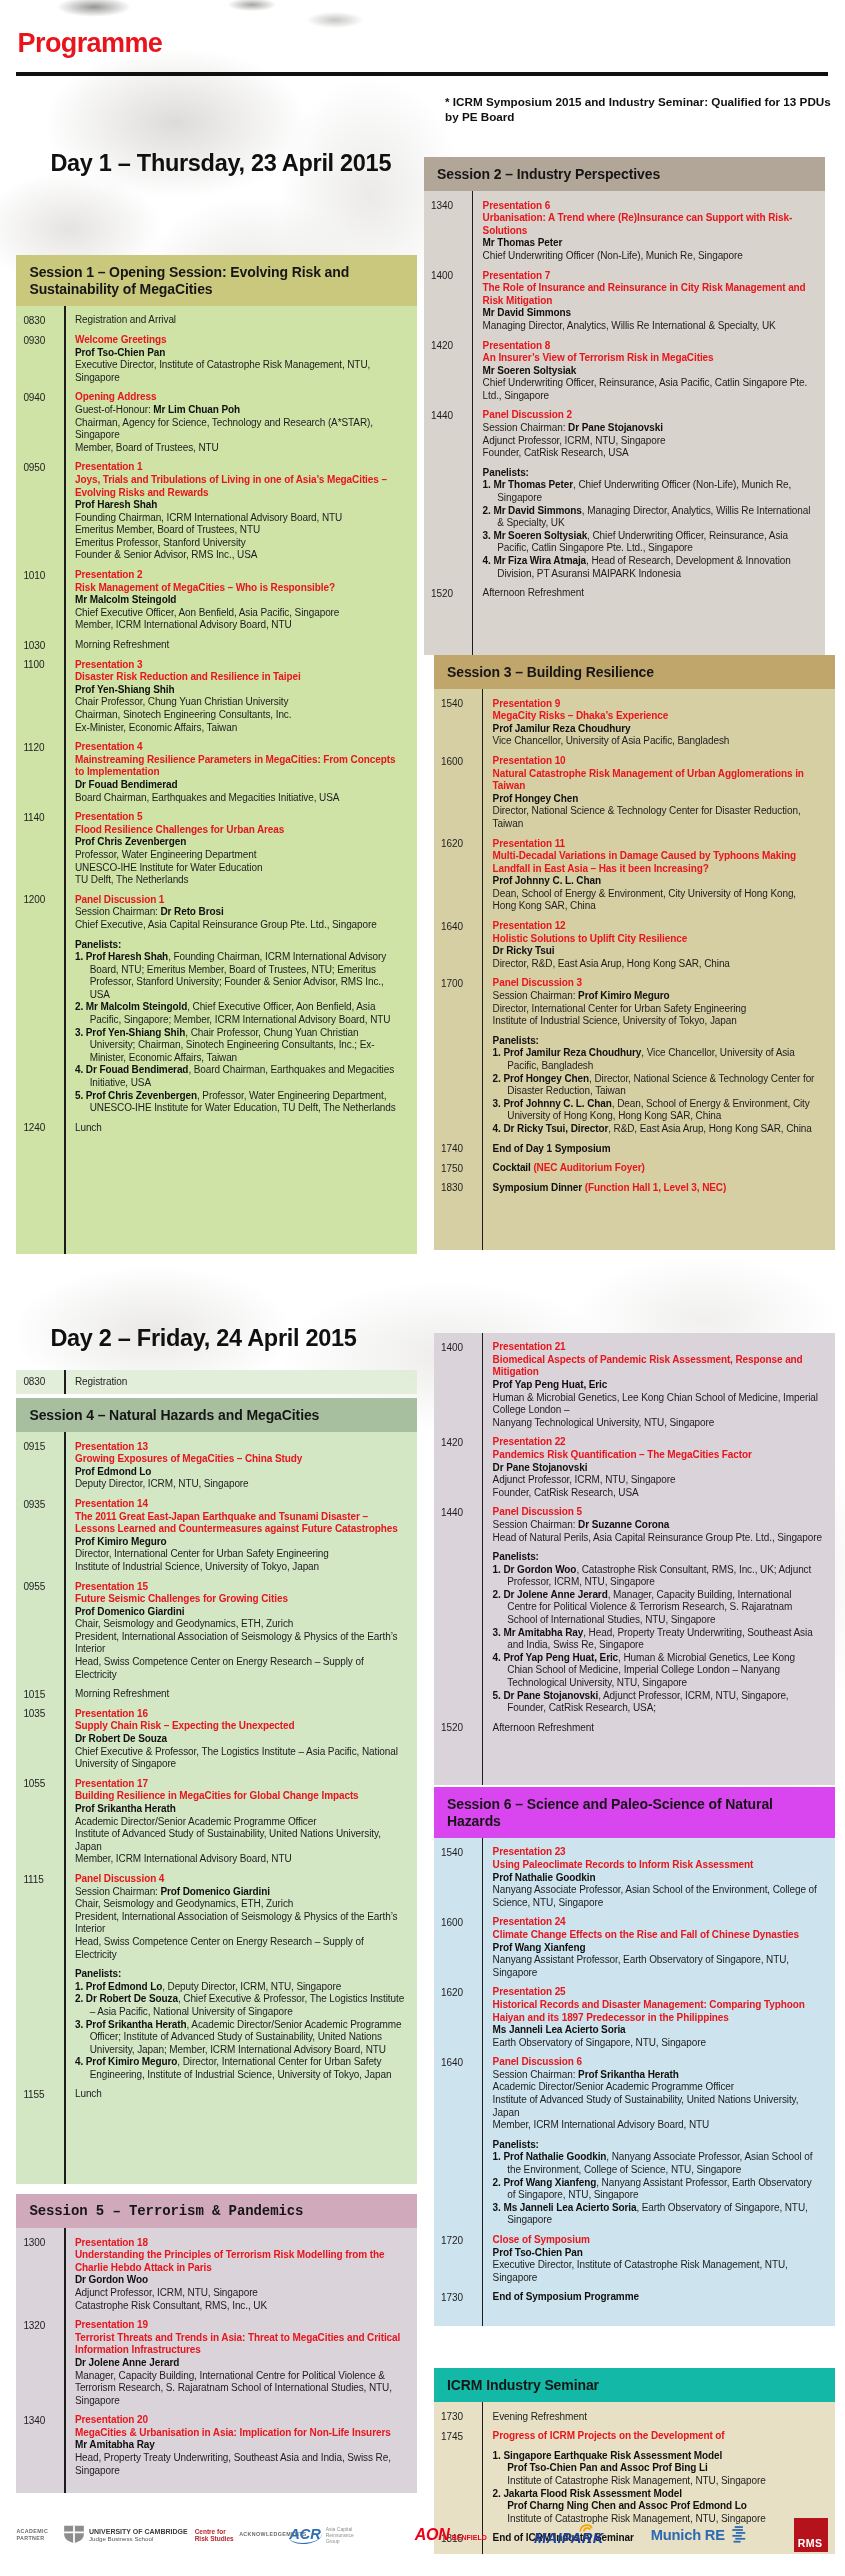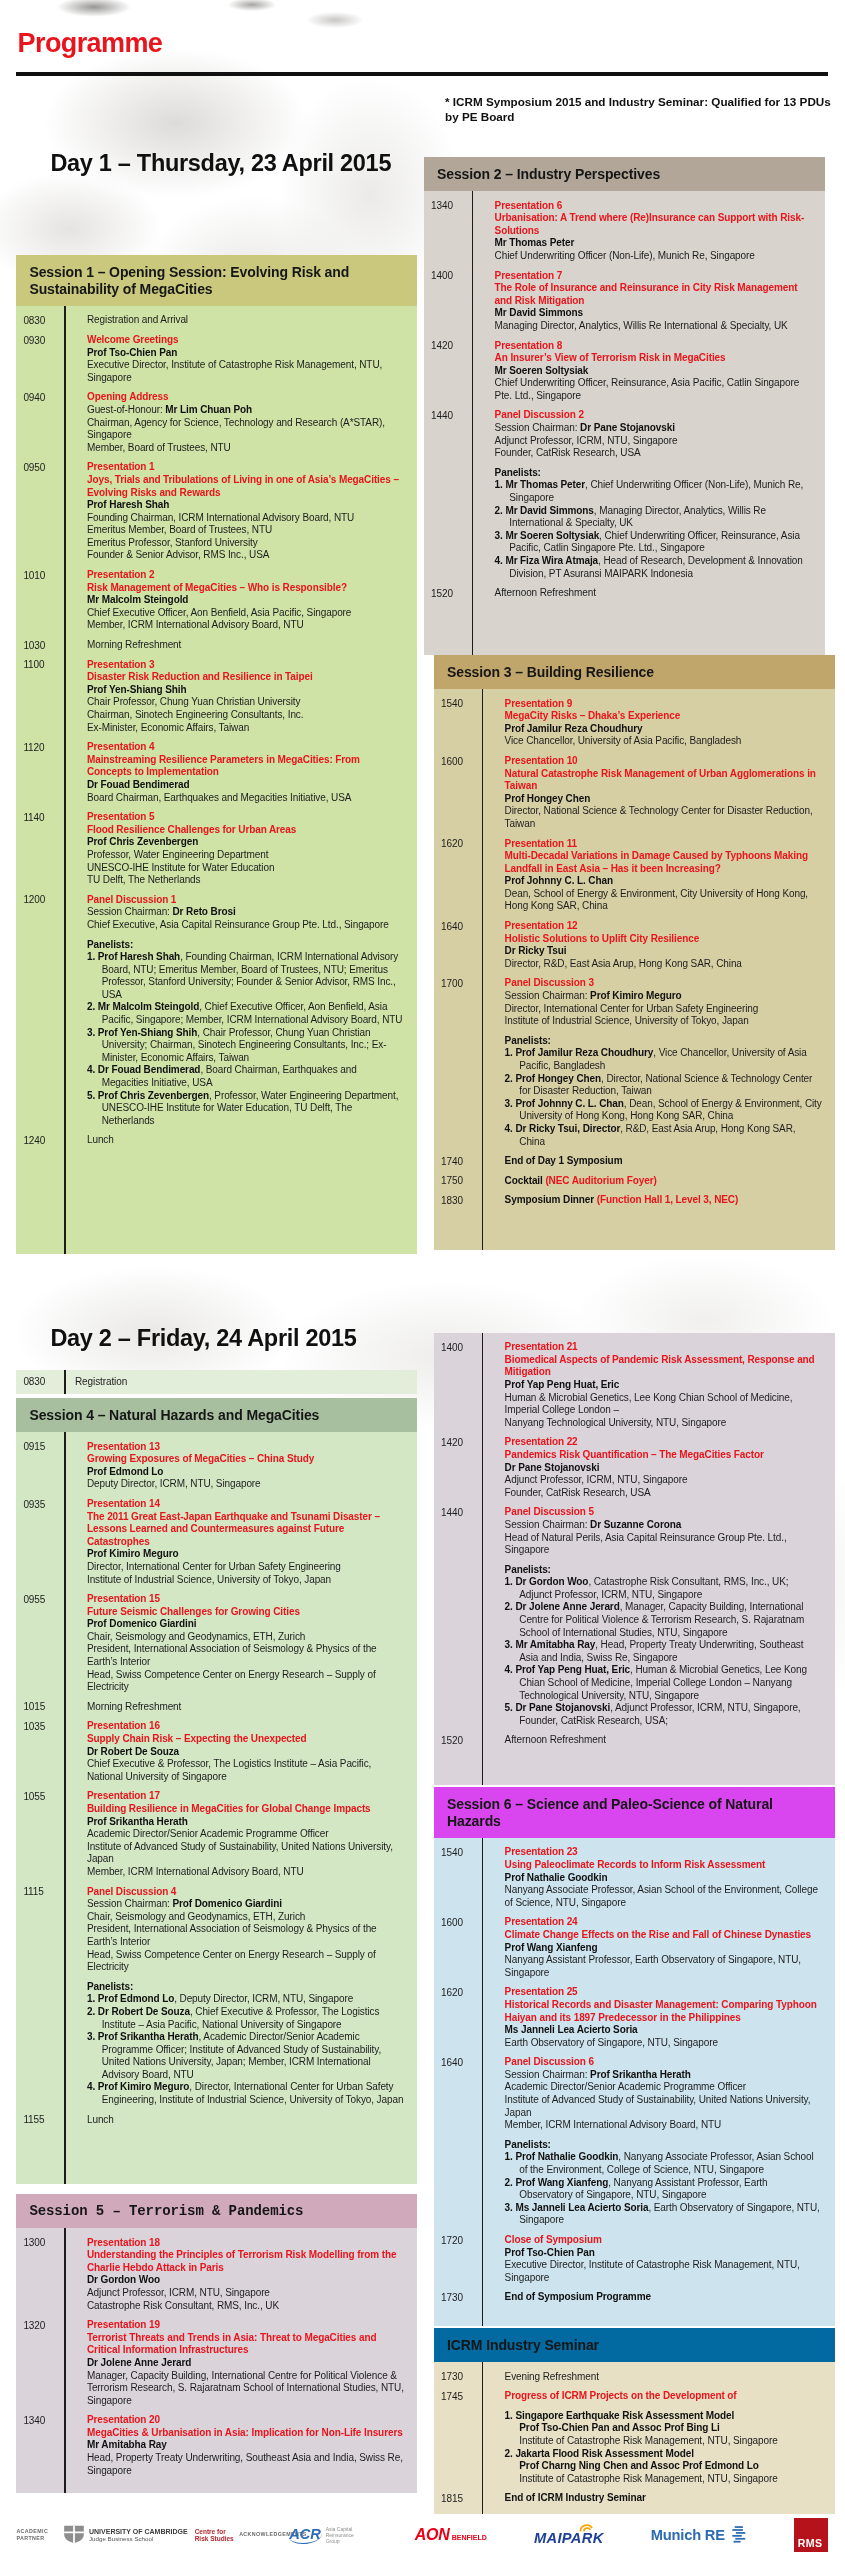--- a/index.html
+++ b/index.html
@@ -48,21 +48,21 @@
   #box-session-1 .session-body{min-height:930px;}
   #box-session-2 .session-body{min-height:446px;}
   #box-session-3 .session-body{min-height:543px;}
   #box-session-4 .session-body{min-height:734px;}
   #box-session-5 .session-body{min-height:247px;}
   #box-session-5-continued .session-body{min-height:434px;}
   #box-session-6 .session-body{min-height:470px;}
   #box-seminar .session-body{min-height:117px;}
 
   .vline{position:absolute;left:48px;top:0;bottom:0;width:1.2px;background:#1c1c1c;}
-  .row{display:flex;margin-bottom:7px;gap:12px;}
+  .row{display:flex;margin-bottom:7px;}
   .row:last-child{margin-bottom:0;}
   .time{flex:0 0 48px;box-sizing:border-box;padding:0.6px 3.5px 0 7px;font-size:10px;color:#1d1d1d;letter-spacing:-0.1px;}
   .rcontent{flex:1;padding:0 13px 0 10.6px;font-size:10px;color:#1d1d1d;letter-spacing:-0.1px;}
   .eline{line-height:1.26;}
   .b{font-weight:700;color:#101010;}
   .r{color:#e8151c;font-weight:700;}
   .plist{margin-top:7px;}
   .plist-entry{padding-left:14.7px;text-indent:-14.7px;line-height:1.26;}
 
   .reg-row{position:absolute;left:16.4px;top:1370px;width:401px;background:rgba(224,237,215,.92);padding:5.9px 0;display:flex;}
@@ -577,21 +577,21 @@
         </div>
         <div class="row">
           <div class="time">1730</div>
           <div class="rcontent">
             <div class="eline"><span class="b">End of Symposium Programme</span></div>
           </div>
         </div>
       </div>
     </section>
     <section class="session pos-seminar" id="box-seminar">
-      <div class="session-header" style="background: #0369a1;">ICRM Industry Seminar</div>
+      <div class="session-header" style="background: #14b8a6; margin-top: 40px;">ICRM Industry Seminar</div>
       <div class="session-body" style="background: rgb(231, 224, 197);">
         <div class="vline"></div>
         <div class="row">
           <div class="time">1730</div>
           <div class="rcontent">
             <div class="eline"><span>Evening Refreshment</span></div>
           </div>
         </div>
         <div class="row">
           <div class="time">1745</div>

